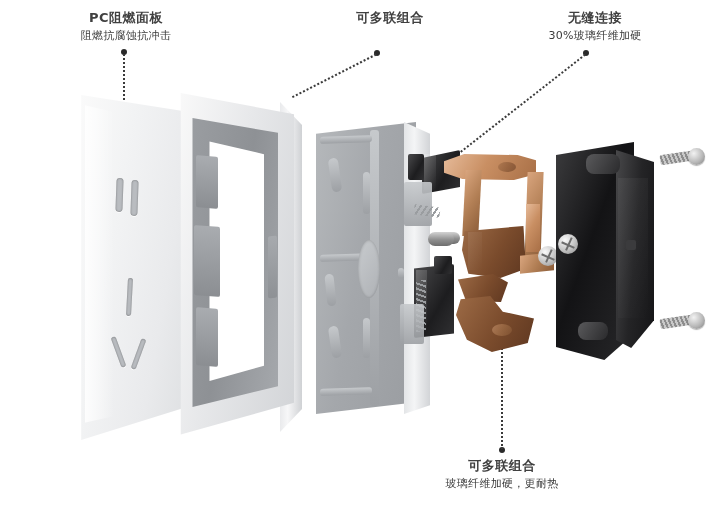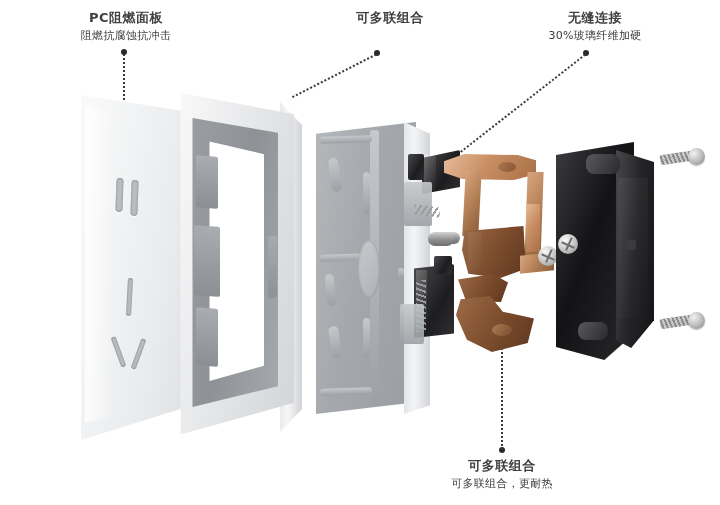--- a/index.html
+++ b/index.html
@@ -155,21 +155,21 @@
 
   <div class="callout" style="left:505px;top:10px;width:180px;">
     <div class="ttl">无缝连接</div>
     <div class="sub">30%玻璃纤维加硬</div>
   </div>
   <div class="dot" style="left:583px;top:50px;"></div>
   <div class="leader" style="left:586px;top:53px;width:166px;transform:rotate(142deg);"></div>
 
   <div class="callout" style="left:412px;top:458px;width:180px;">
     <div class="ttl">可多联组合</div>
-    <div class="sub">可多联组合，更耐热</div>
+    <div class="sub">玻璃纤维加硬，更耐热</div>
   </div>
   <div class="dot" style="left:499px;top:447px;"></div>
   <div class="leader" style="left:502px;top:346px;width:102px;transform:rotate(90deg);"></div>
 
 
   <div class="part" id="faceplate">
     <div class="fp-edge"></div>
     <div class="fp-face"></div>
     <div class="fp-sheen"></div>
 

